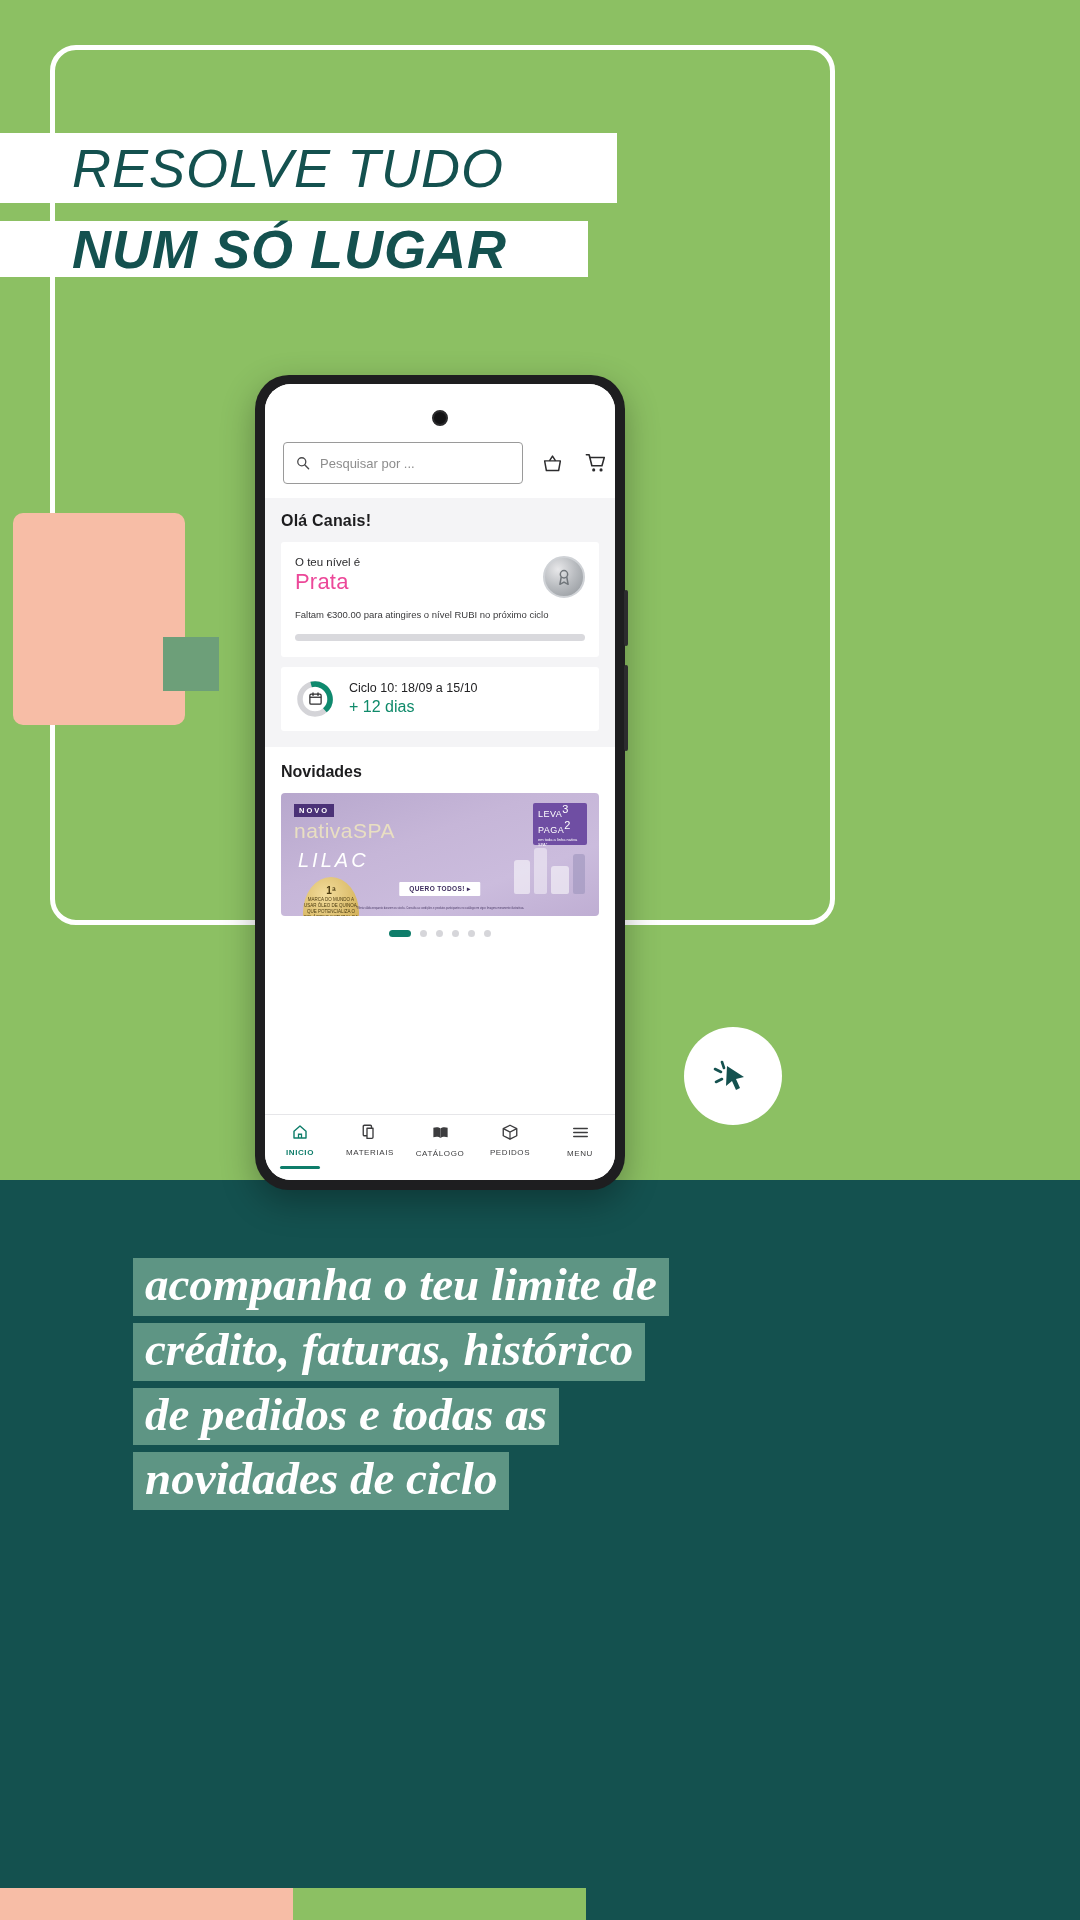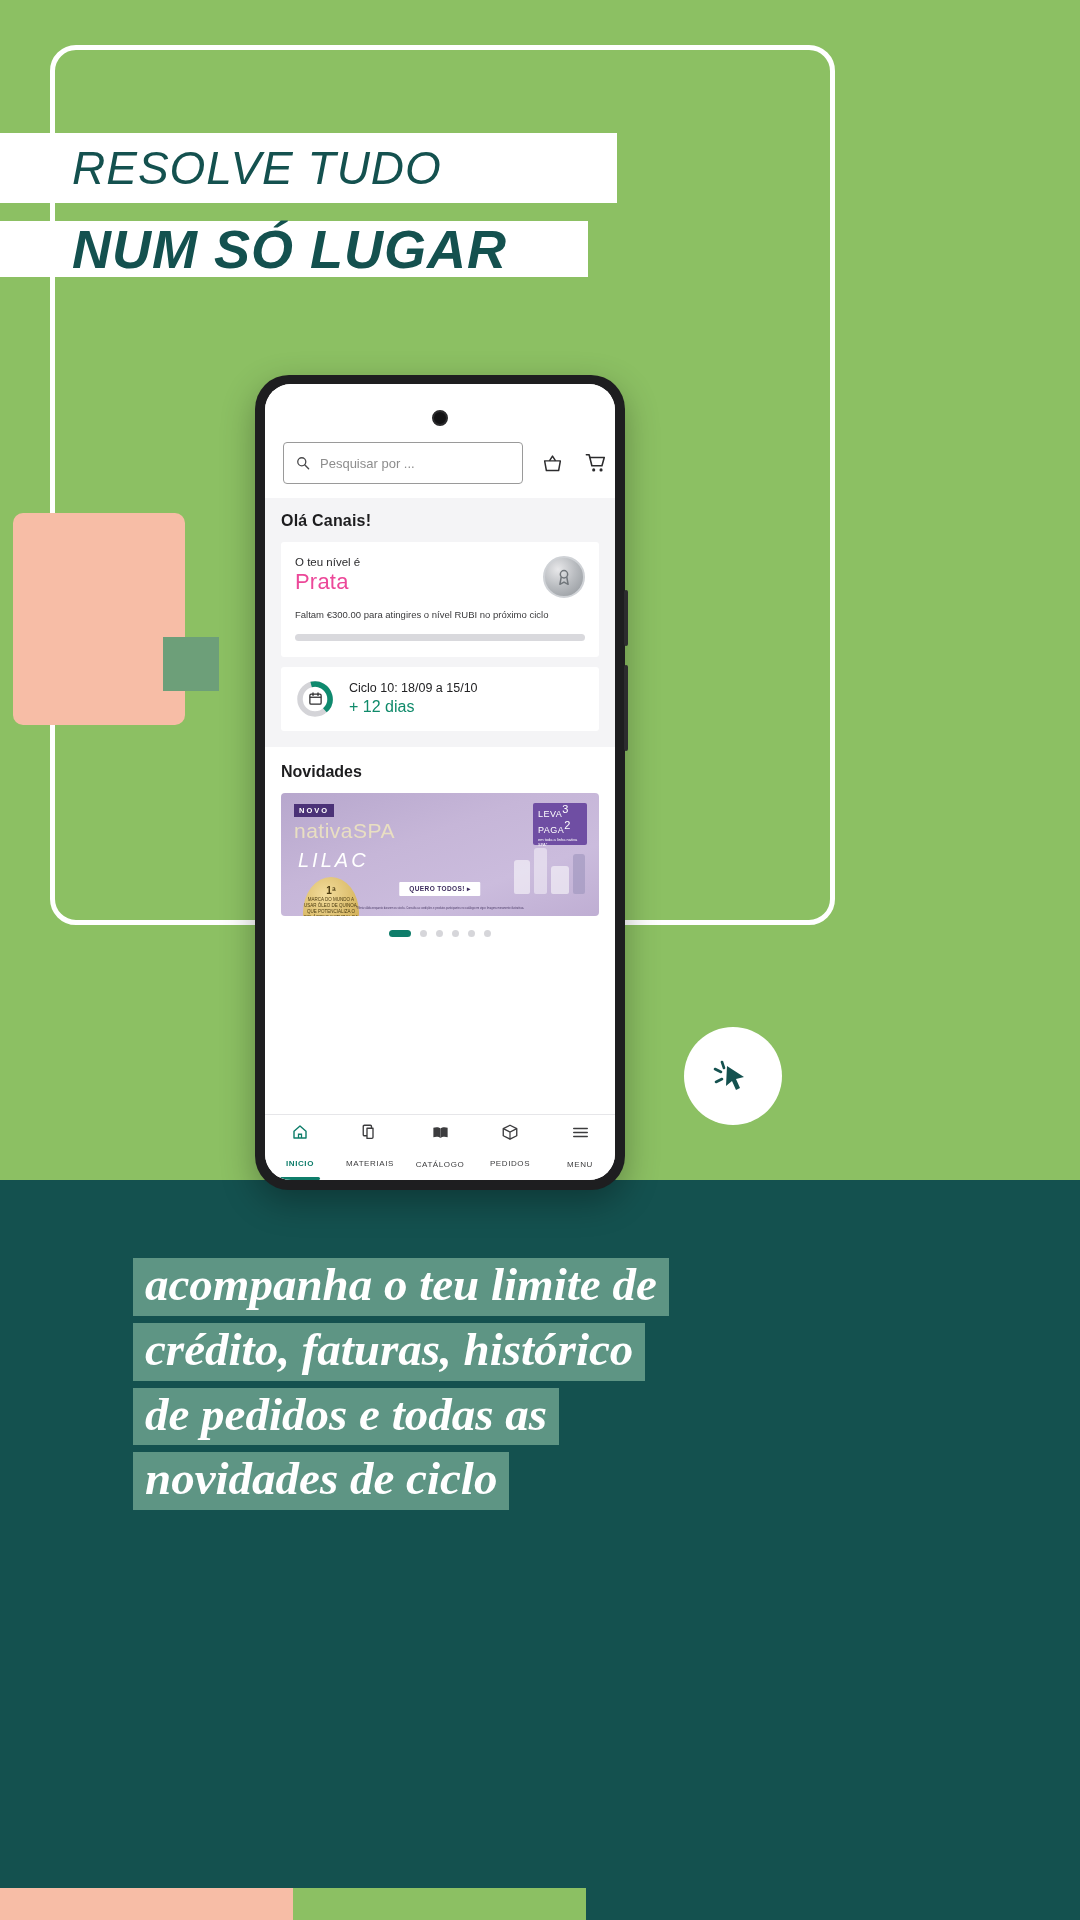--- a/index.html
+++ b/index.html
@@ -22,21 +22,21 @@
   }
 
   
   .hl-bar { position:absolute; background:#ffffff; display:flex; align-items:center; }
   .hl-bar span {
     font-family:"Liberation Sans", sans-serif;
     font-style:italic; font-weight:400; color:#14514f;
     letter-spacing:1px; white-space:nowrap;
   }
   .hl1 { left:0; top:133px; width:617px; height:70px; }
-  .hl1 span { font-size:46px; padding-left:72px; font-weight:400; }
+  .hl1 span { font-size:54px; padding-left:72px; font-weight:400; }
   .hl2 { left:0; top:221px; width:588px; height:56px; }
   .hl2 span { font-size:54px; padding-left:72px; font-weight:700; }
 
   
   .sq-peach { position:absolute; left:13px; top:513px; width:172px; height:212px; background:#f7bda6; border-radius:10px; }
   .sq-green { position:absolute; left:163px; top:637px; width:56px; height:54px; background:#6d9f79; }
 
   
   .strip { position:absolute; left:0; bottom:0; height:32px; width:1080px; display:flex; }
   .strip i { display:block; height:100%; }
@@ -155,21 +155,21 @@
 
   .dots { display:flex; align-items:center; justify-content:center; gap:9px; padding:14px 0 0 0; background:#ffffff; }
   .dots i { width:7px; height:7px; border-radius:50%; background:#d6d6da; display:block; }
   .dots i.on { width:22px; border-radius:4px; background:#0e7d6a; }
 
   
   .navbar {
     position:absolute; left:0; right:0; bottom:0; height:66px; background:#ffffff;
     border-top:1px solid #e6e6e9; display:flex; align-items:flex-start; padding-top:8px;
   }
-  .nav-item { flex:1; display:flex; flex-direction:column; align-items:center; gap:18px; position:relative; }
+  .nav-item { flex:1; display:flex; flex-direction:column; align-items:center; gap:7px; position:relative; }
   .nav-item .lab { font-size:8px; letter-spacing:.6px; color:#3c3c3e; }
   .nav-item.active .lab { color:#0e7d6a; font-weight:700; }
   .nav-item.active:after {
     content:""; position:absolute; bottom:-12px; width:40px; height:3px; background:#0e7d6a; border-radius:2px;
   }
 </style>
 </head>
 <body>
 
 <div class="stage">

